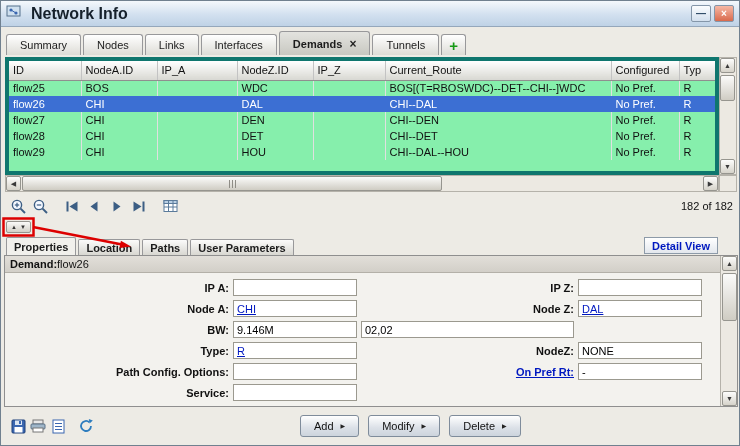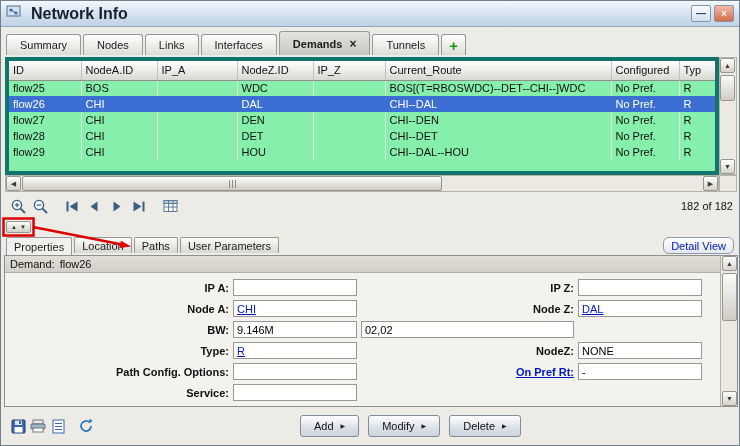--- a/index.html
+++ b/index.html
@@ -55,32 +55,32 @@
   .tool-btn { width:22px; height:21px; display:flex; align-items:center; justify-content:center; border-radius:2px; }
   .tool-gap { width:10px; }
   .record-count { margin-left:auto; font-size:11px; color:#111; }
 
   
   .collapse-ctl { position:absolute; top:220px; left:5px; width:25px; height:12px;
     background:linear-gradient(#fafaf8,#d3d0c7); border:1px solid #96958f; border-radius:2px;
     display:flex; align-items:center; justify-content:center; gap:3px; font-size:6px; color:#333; line-height:1; }
 
   
-  .tabbar2 { position:absolute; top:236px; left:5px; right:5px; height:18px; display:flex; align-items:flex-start; }
+  .tabbar2 { position:absolute; top:236px; left:5px; right:5px; height:18px; display:flex; align-items:flex-end;font-weight:bold; }
   .tab2 { height:16px; padding:0 7px; margin-right:2px; display:flex; align-items:center; font-size:11px; color:#1c1c1c;
     background:linear-gradient(#fbfbfa,#d8d7d1); border:1px solid #98989a; border-bottom:none; border-radius:2px 2px 0 0; white-space:nowrap; }
   .tab2.active { height:18px; background:#f1f0ec; }
-  .detail-view-btn { position:absolute; right:0; bottom:1px; height:17px; padding:0 7px; display:flex; align-items:center;
-    font-size:11px; color:#0018c0; background:linear-gradient(#ffffff,#e3e7ed); border:1px solid #8d9aa8; border-radius:6px; }
+  .detail-view-btn { position:absolute; right:16px; bottom:1px; height:17px; padding:0 7px; display:flex; align-items:center;
+    font-size:11px; color:#0018c0; background:linear-gradient(#ffffff,#e3e7ed); border:1px solid #8d9aa8; border-radius:0; }
 
   
   .panel { position:absolute; top:254px; left:3px; width:734px; height:152px; background:#f3f2ee; border:1px solid #8f8f8f; }
   .panel-header { height:17px; background:linear-gradient(#e2dfd9,#d2cfc8); border-bottom:1px solid #b3b0a8;
     display:flex; align-items:center; padding:0 5px; font-size:11px; color:#111; }
-  .panel-header .ph-label { font-weight:normal; margin-right:5px; }
+  .panel-header .ph-label { font-weight:bold; }
   .form { position:absolute; top:21px; left:0; right:18px; bottom:0; }
   .frow { display:grid; grid-template-columns:224px 124px 213px 124px; column-gap:4px; align-items:center; height:21px; }
   .flabel { font-size:11px; font-weight:bold; color:#111; text-align:right; white-space:nowrap; }
   .fbox { height:17px; background:#fff; border:1px solid #9b998f; font-size:11px; padding:0 3px;
     display:flex; align-items:center; overflow:hidden; }
   .fbox.hidden { visibility:hidden; }
   .link { color:#0018c0; text-decoration:underline; }
   .panel-sb { position:absolute; top:0; right:0; width:17px; height:150px; background:#ece9e2; border-left:1px solid #b5b2aa; }
 
   

